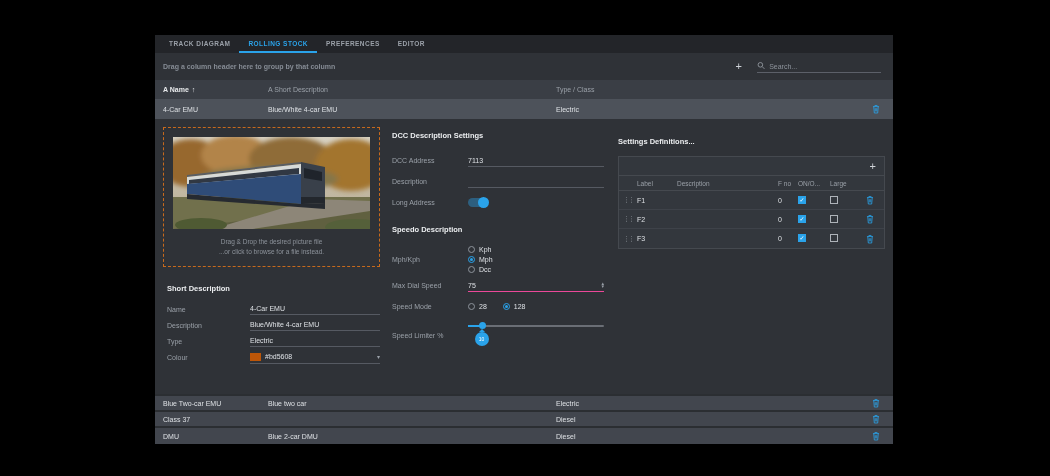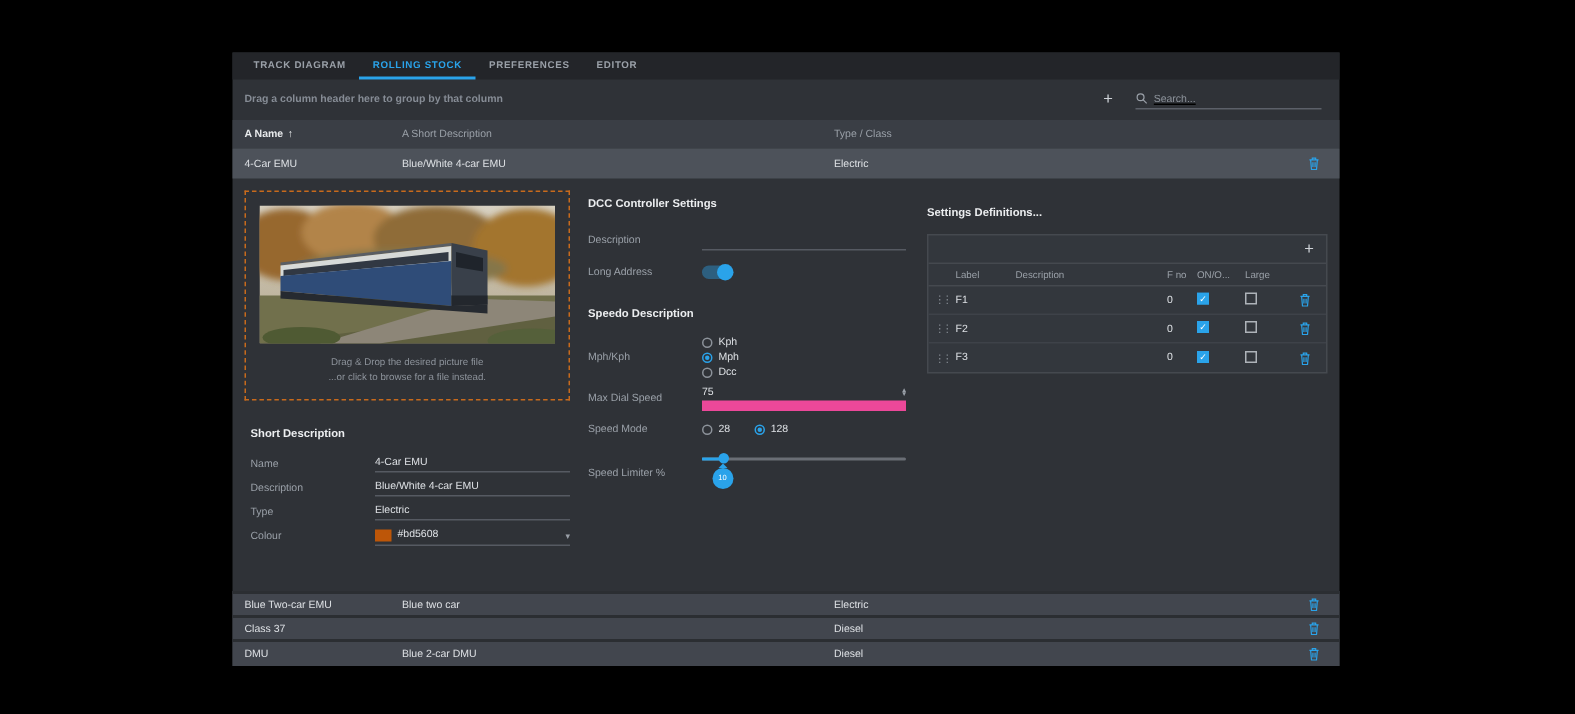--- a/index.html
+++ b/index.html
@@ -71,21 +71,21 @@
   .toggle .knob { width:11px; height:11px; border-radius:50%; background:#2aa3ea;
                   position:absolute; right:-1px; top:-1px; }
   .sect2 { margin-top:14px; margin-bottom:10px; }
   .radio-col { display:flex; flex-direction:column; gap:3px; }
   .radio-row { display:flex; gap:16px; }
   .radio-item { display:flex; align-items:center; gap:4px; font-size:7px; color:#dde0e4; cursor:pointer; }
   .radio { width:7px; height:7px; border:1px solid #8d939b; border-radius:50%;
            display:inline-block; position:relative; flex:none; }
   .radio.checked { border-color:#2aa3ea; }
   .radio.checked::after { content:""; position:absolute; inset:1px; background:#2aa3ea; border-radius:50%; }
-  .numbox { flex:1; display:flex; align-items:center; border-bottom:7px solid #ec4899; }
+  .numbox { flex:1; display:flex; align-items:center; border-bottom:1px solid #ec4899; }
   .numbox input { flex:1; background:none; border:none; color:#dde0e4; font-size:7px;
                   font-family:inherit; outline:none; padding:2px 0; min-width:0; }
   .spin { display:flex; flex-direction:column; line-height:.6; font-size:5px; color:#9aa0a8; }
   .spin span { cursor:pointer; }
   .slider { flex:1; position:relative; height:32px; padding-top:6px; cursor:pointer; }
   .track { height:2px; background:#6a6e75; border-radius:1px; position:relative; }
   .track::before { content:""; position:absolute; left:0; top:0; height:2px; width:10%; background:#2aa3ea; }
   .thumb { position:absolute; left:calc(10% - 3px); top:3px; width:7px; height:7px;
            background:#2aa3ea; border-radius:50%; }
   .balloon { position:absolute; left:calc(10% - 7px); top:13px; width:14px; height:14px;
@@ -225,22 +225,28 @@
           <div class="colour-select">
             <span class="swatch"></span>
             <span class="colour-text">#bd5608</span>
             <span class="caret">▾</span>
           </div>
         </div>
       </div>
     </div>
 
     <div class="mid-col">
-      <h3 class="sect">DCC Controller Settings</h3>
-
+      <h3 class="sect">DCC Description Settings</h3>
+
+      <div class="form-row">
+        <span class="flabel2">DCC Address</span>
+        <div class="mctrl">
+            <input class="minput" value="7113" style="">
+          </div>
+      </div>
       <div class="form-row">
         <span class="flabel2">Description</span>
         <div class="mctrl">
             <input class="minput" value="" style="">
           </div>
       </div>
       <div class="form-row">
         <span class="flabel2">Long Address</span>
         <div class="mctrl">
           <div class="toggle">

